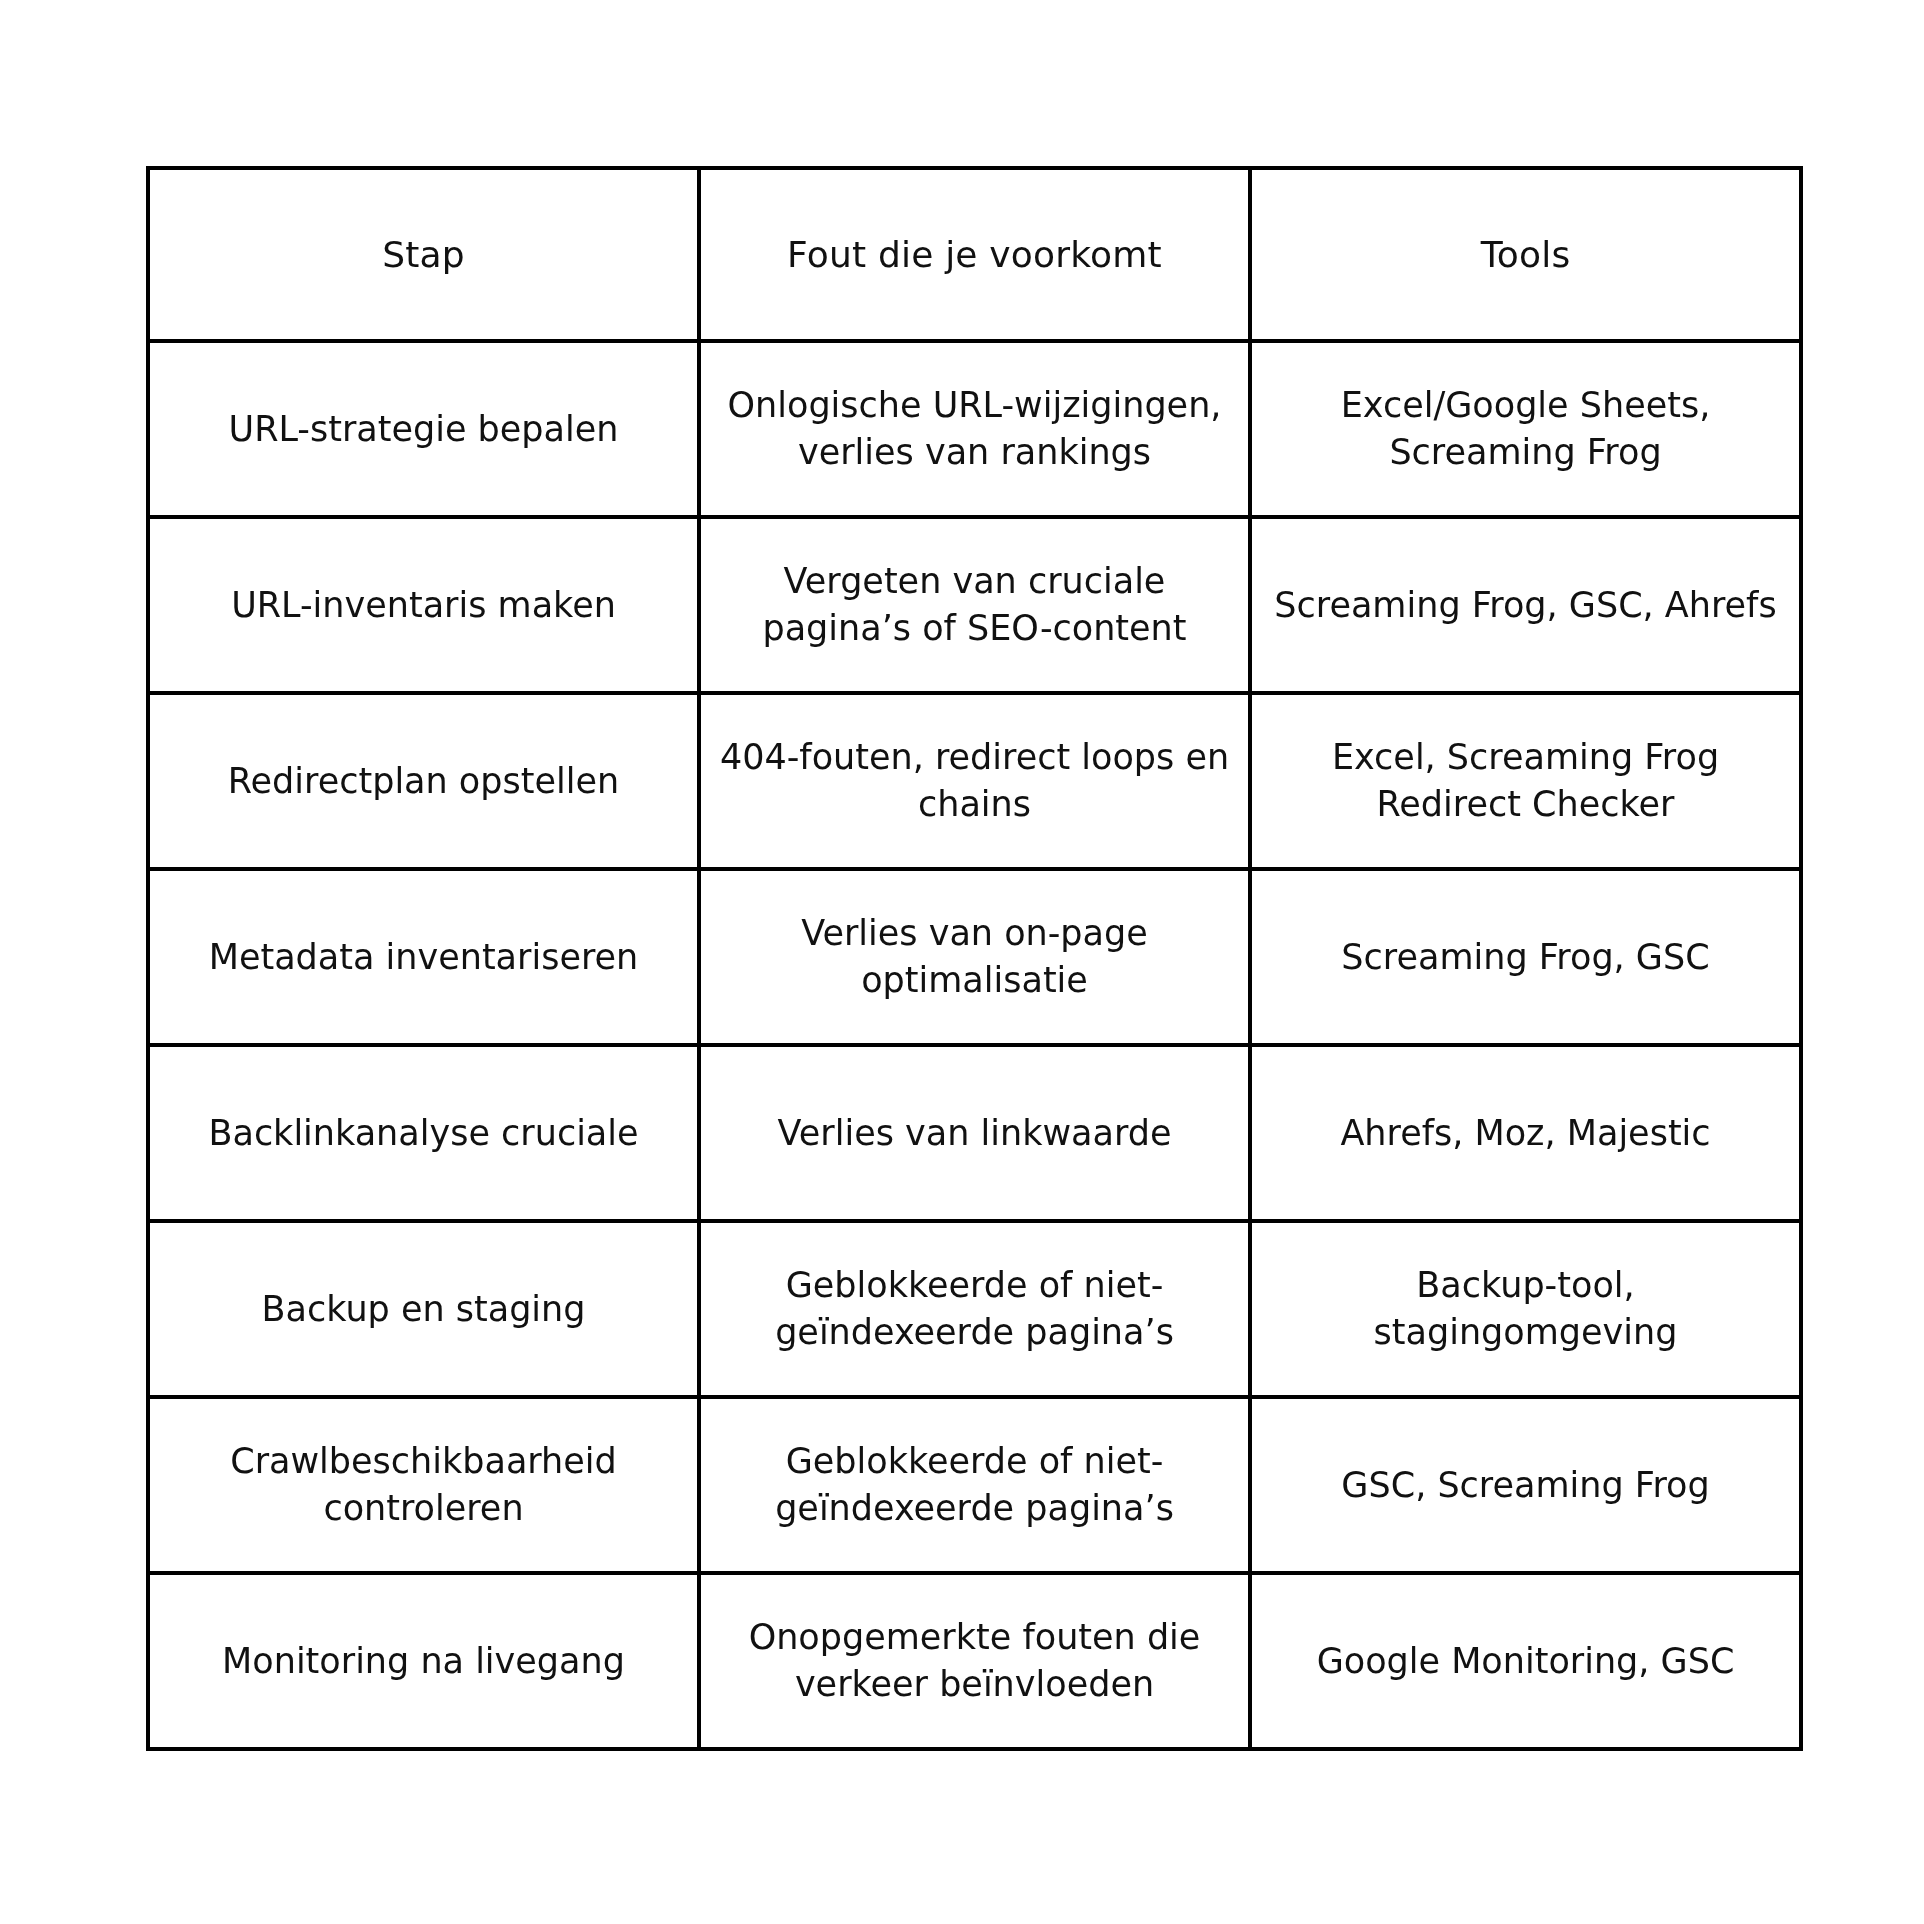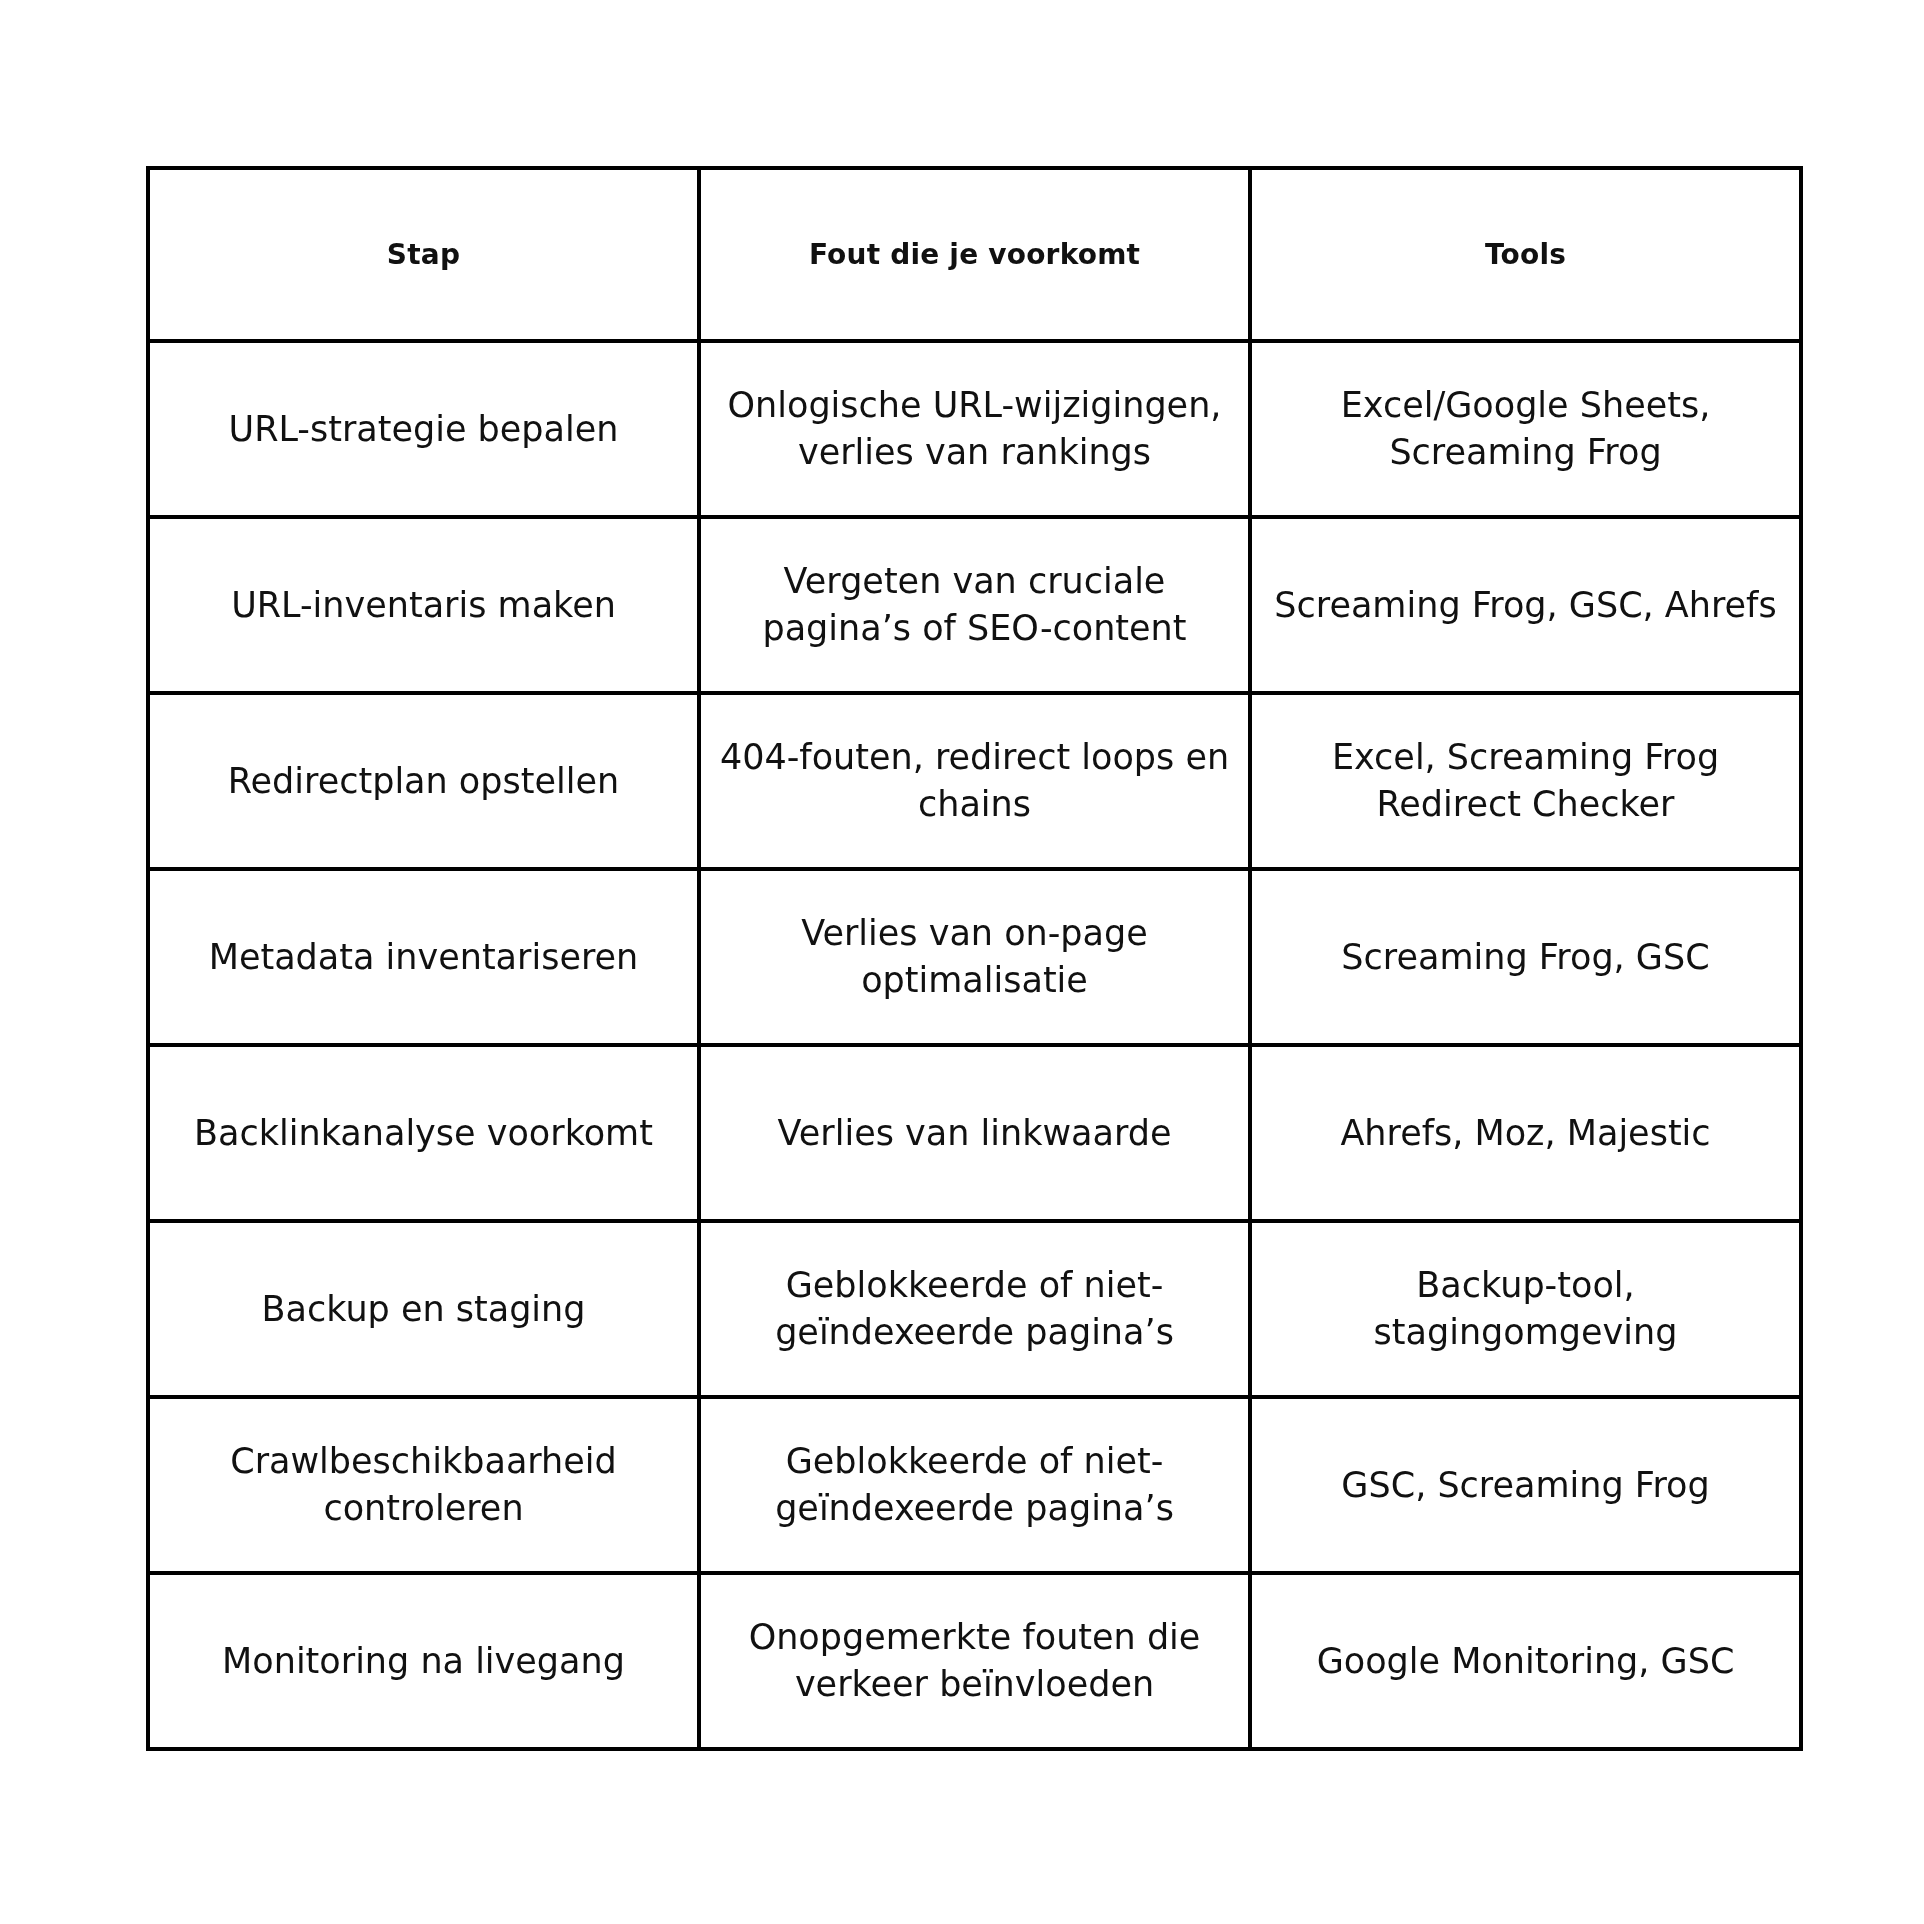--- a/index.html
+++ b/index.html
@@ -46,22 +46,22 @@
     text-align: center;
     vertical-align: middle;
     color: #111111;
     padding: 7.7px 18.5px;
     box-sizing: border-box;
     word-wrap: break-word;
   }
 
   table.seo-table thead th {
     height: 173px;
-    font-weight: 700;
-    font-size: 28px;
+    font-weight: 400;
+    font-size: 36px;
     line-height: 1.25;
     letter-spacing: 0.2px;
   }
 
   table.seo-table tbody td {
     height: 176px;
     font-weight: 400;
     font-size: 35px;
     line-height: 1.33;
   }
@@ -134,21 +134,21 @@
             </td>
           <td>
               <span class="cell-text">Verlies van on-page optimalisatie</span>
             </td>
           <td>
               <span class="cell-text">Screaming Frog, GSC</span>
             </td>
         </tr>
         <tr>
           <td>
-              <span class="cell-text">Backlinkanalyse voorkomt</span>
+              <span class="cell-text">Backlinkanalyse cruciale</span>
             </td>
           <td>
               <span class="cell-text">Verlies van linkwaarde</span>
             </td>
           <td>
               <span class="cell-text">Ahrefs, Moz, Majestic</span>
             </td>
         </tr>
         <tr>
           <td>

